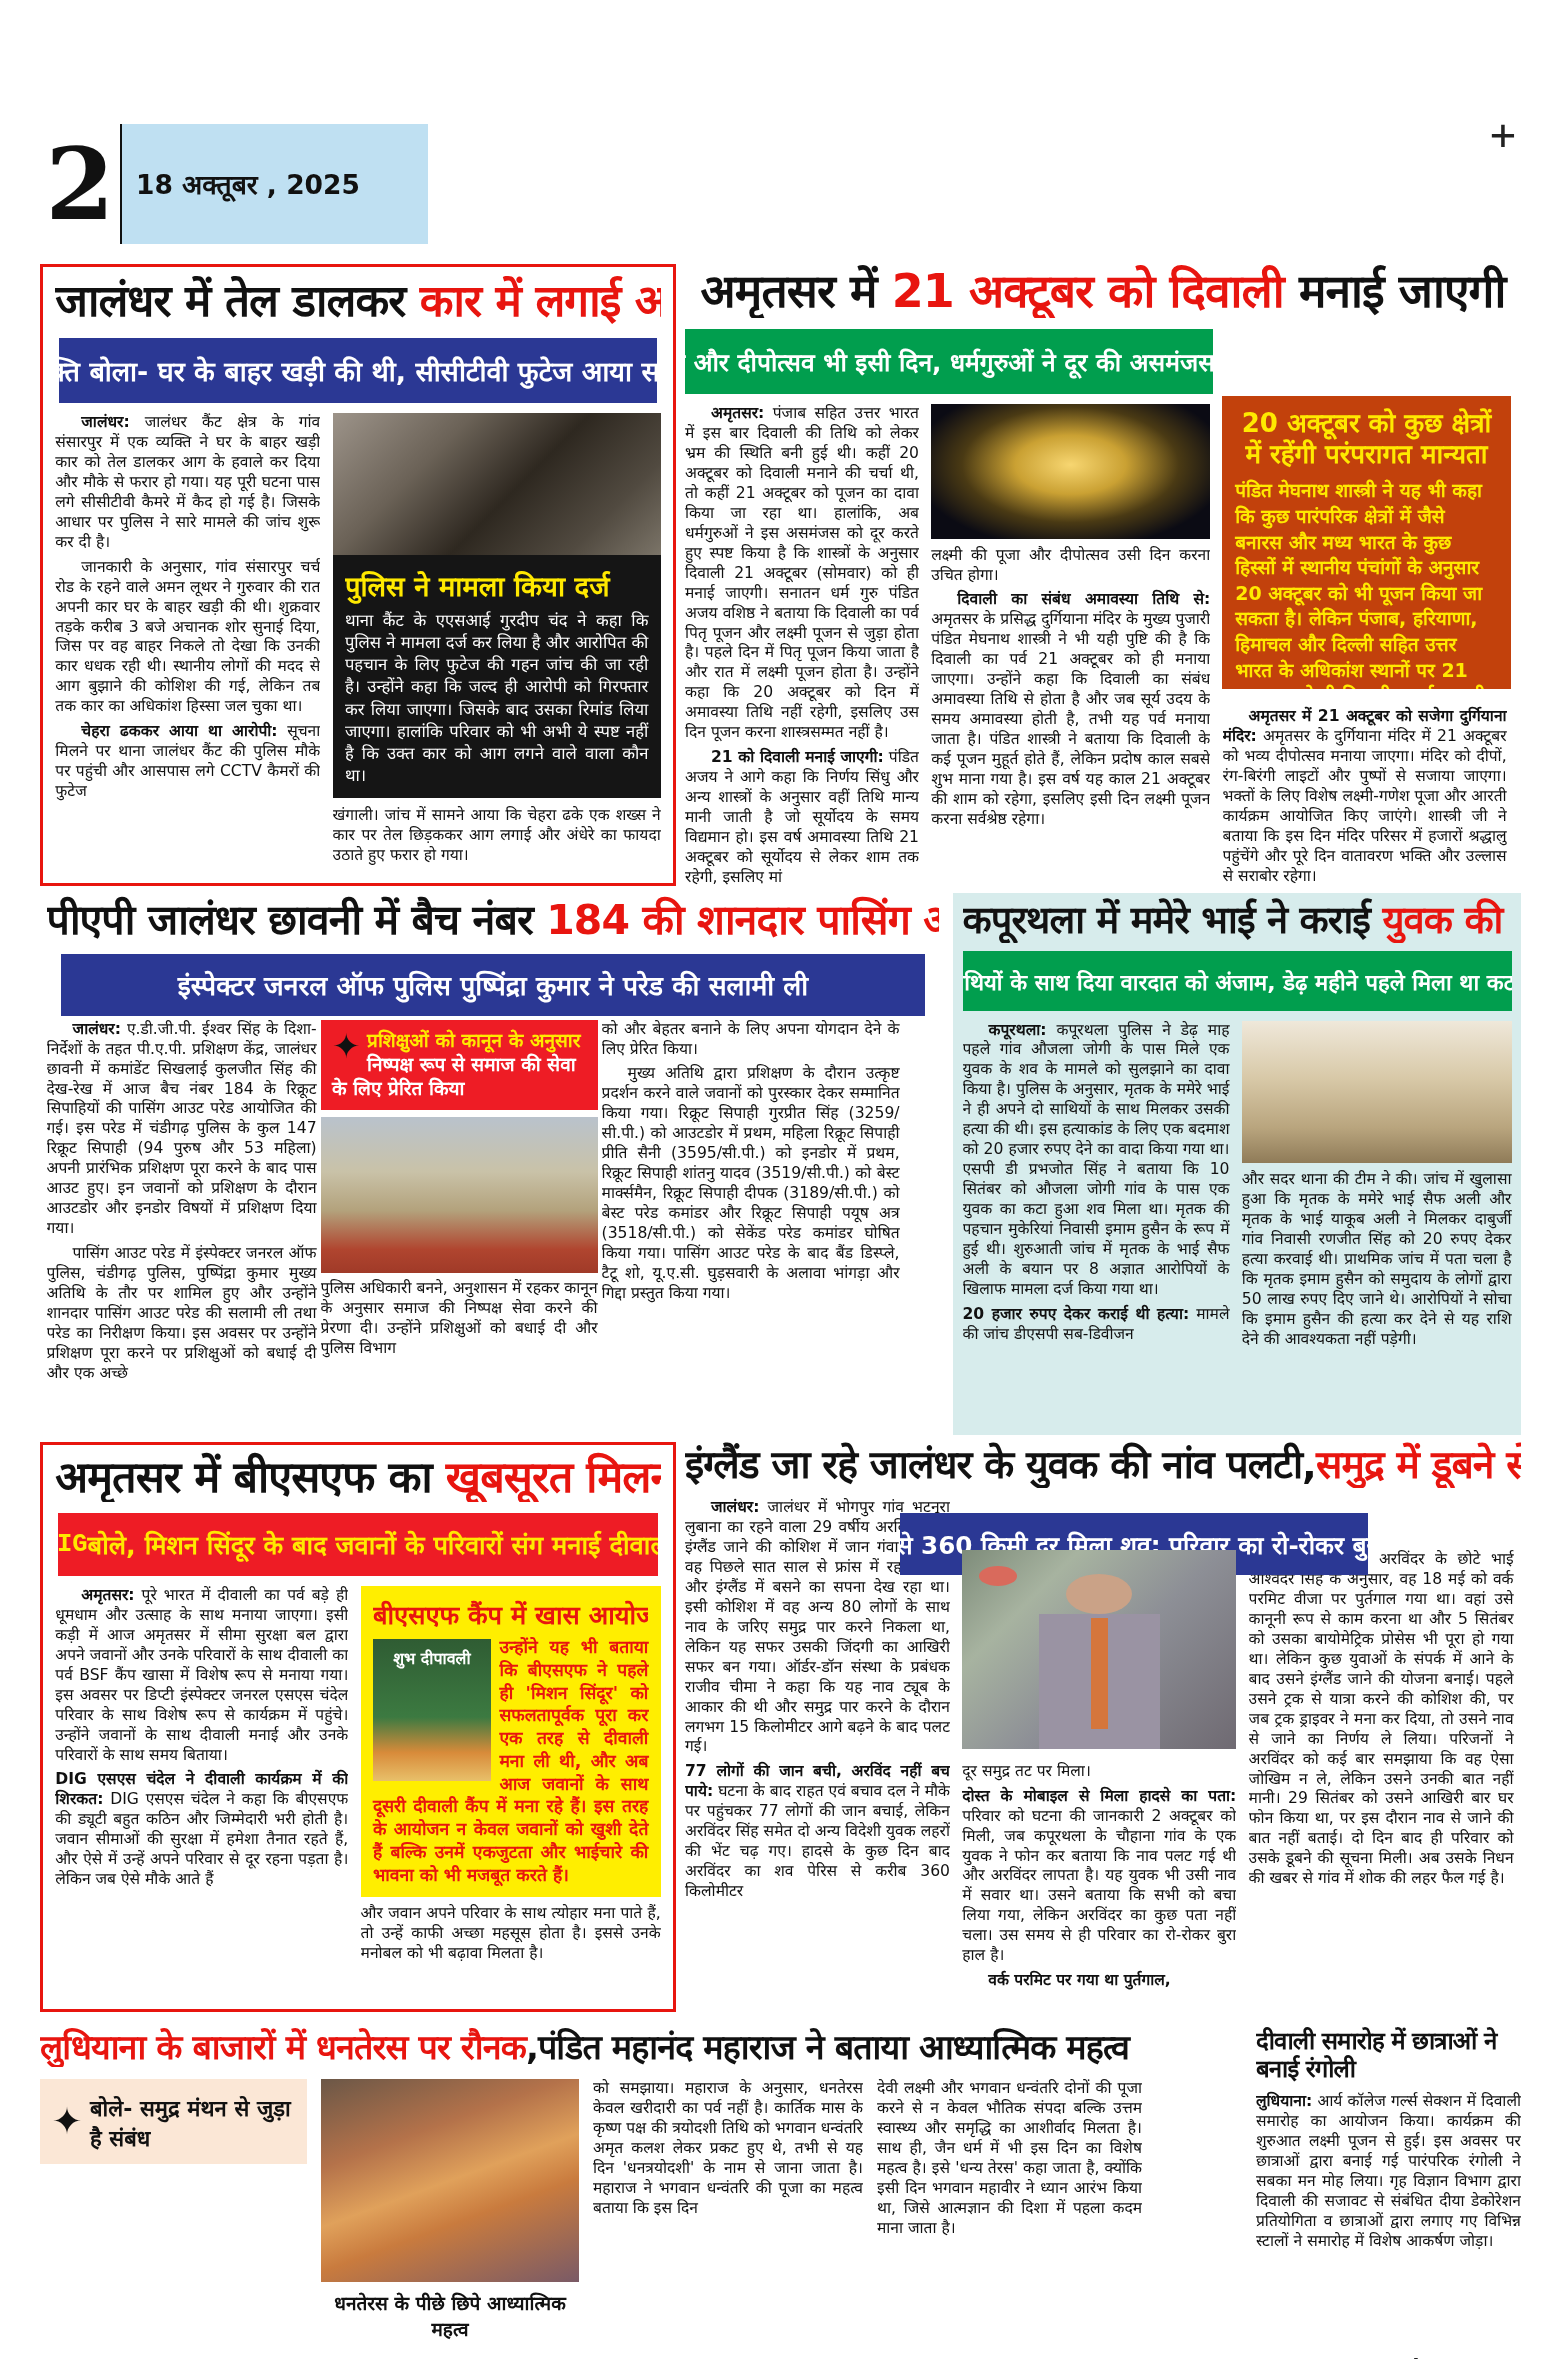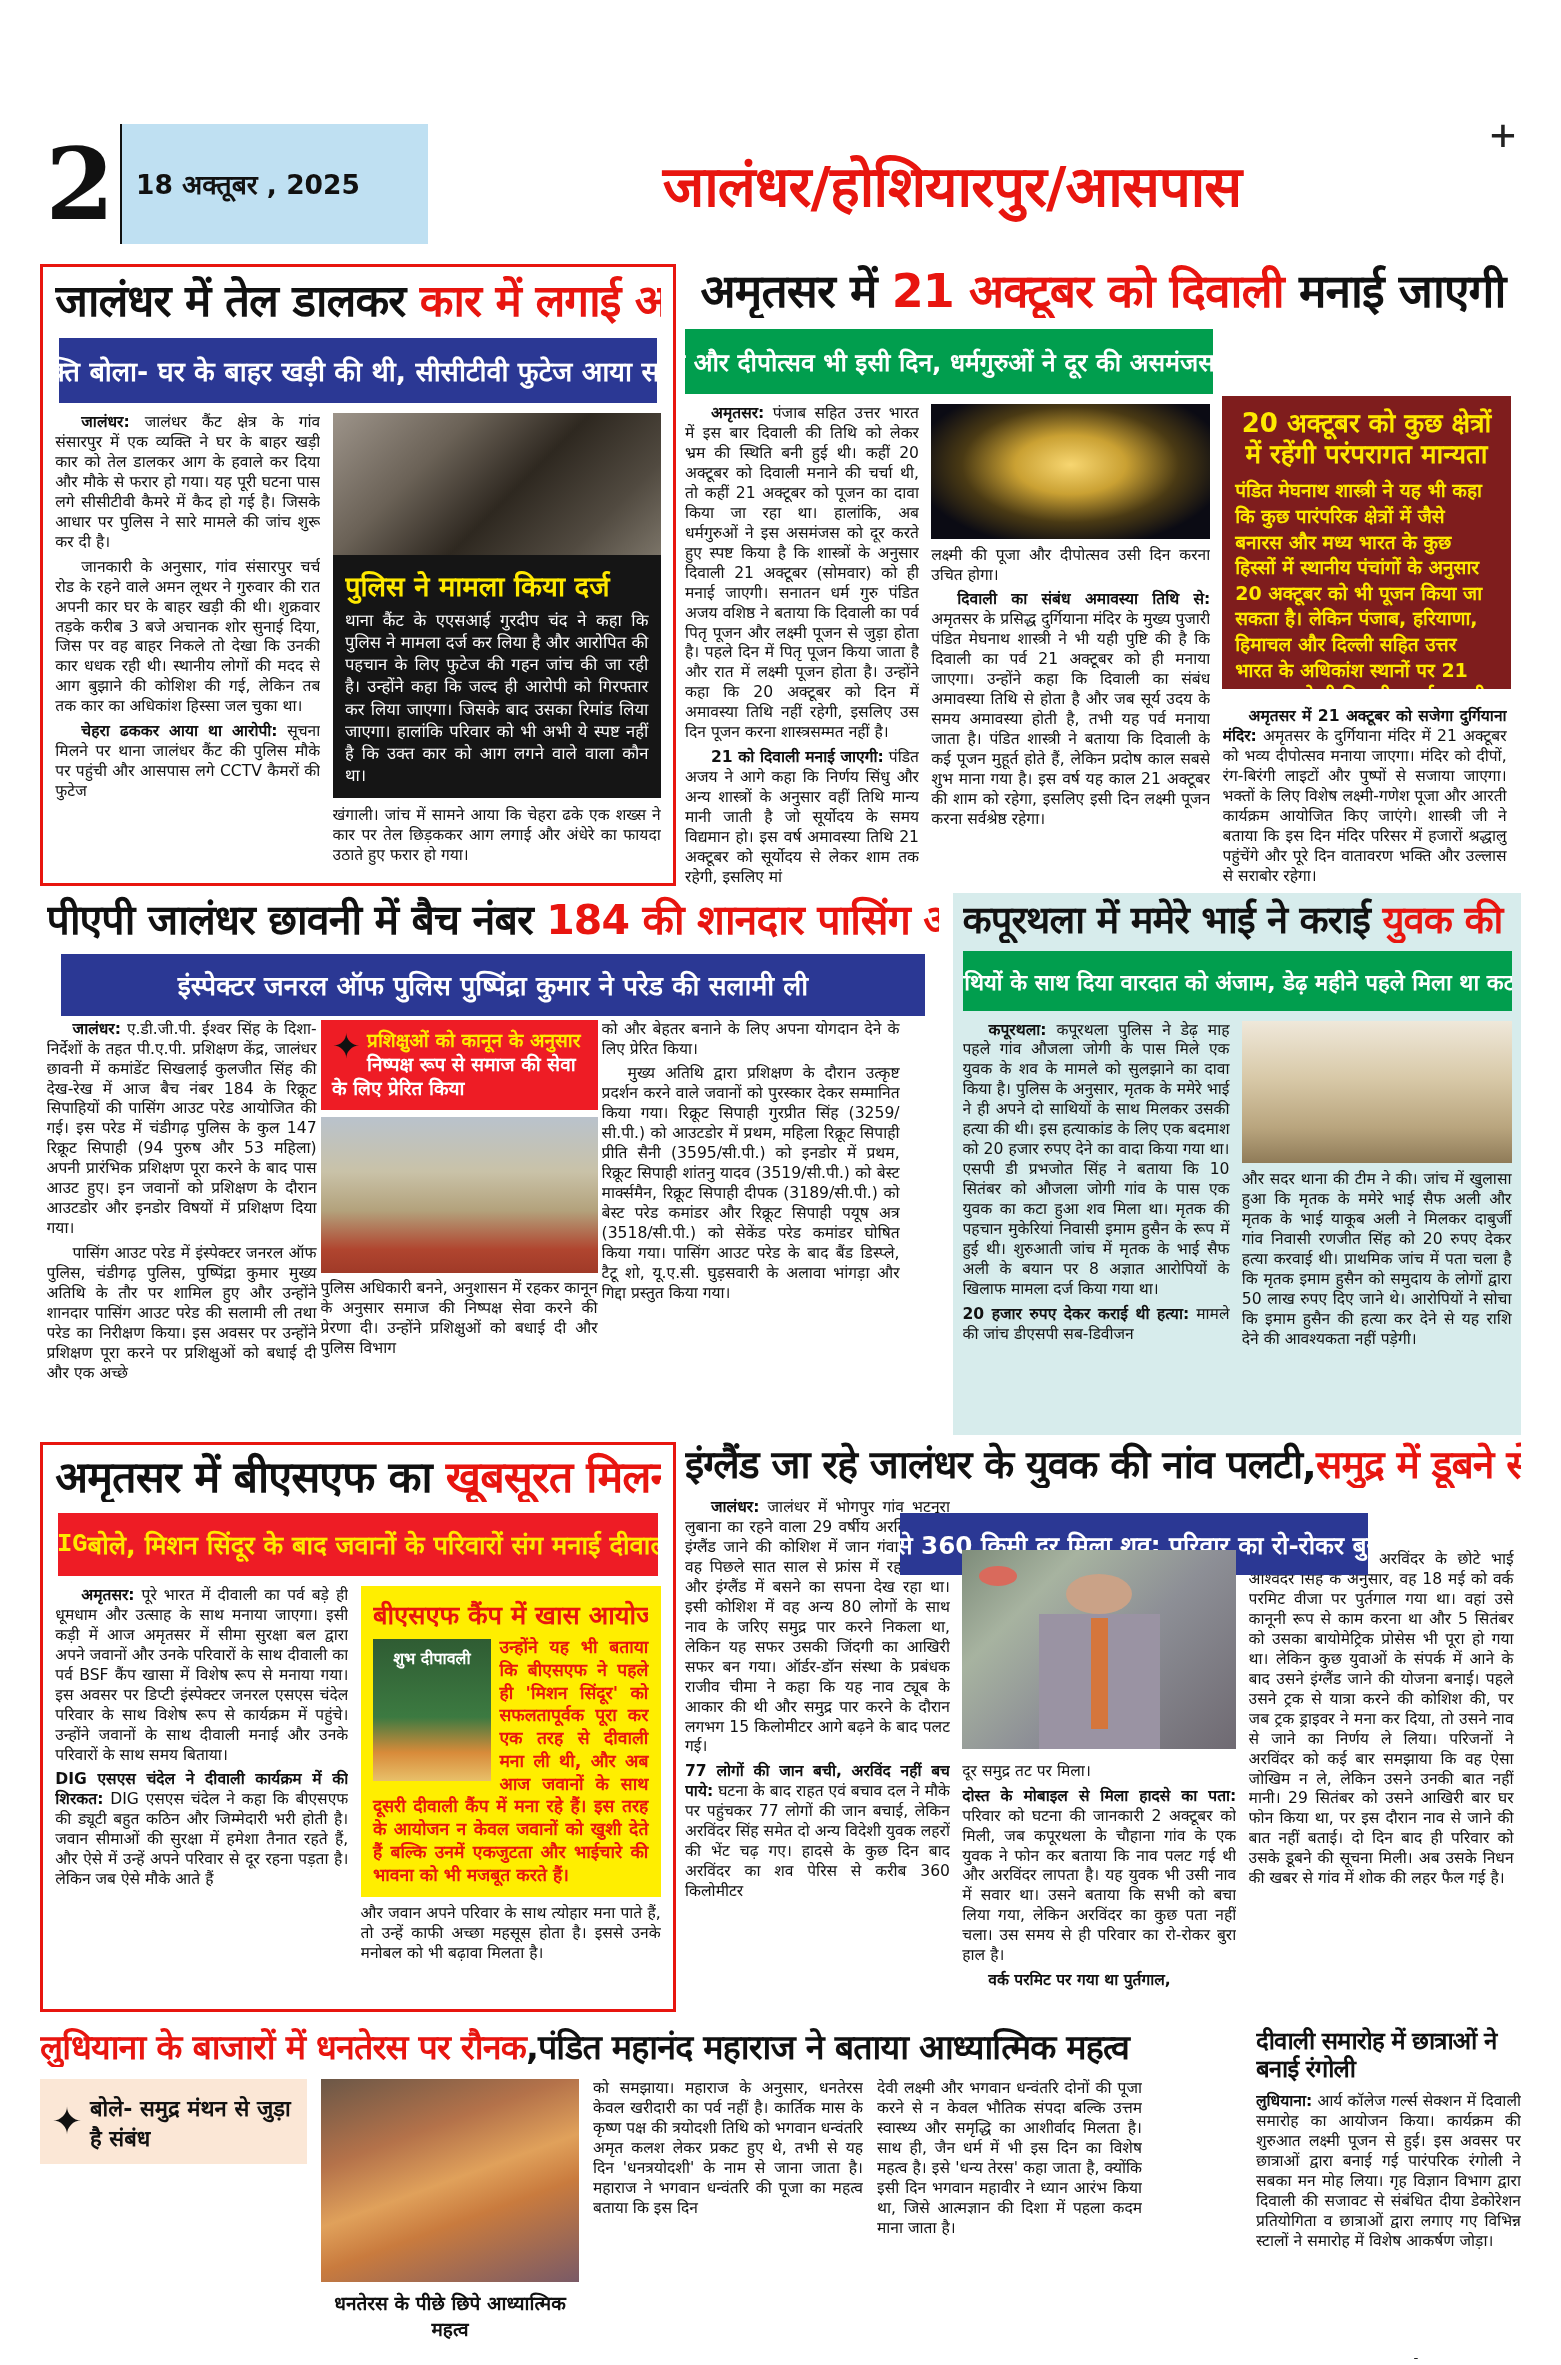--- a/index.html
+++ b/index.html
@@ -28,21 +28,21 @@
   .col{overflow:hidden}
   .p{font-size:15.6px;line-height:1.28;text-align:justify;margin-bottom:4.7px}
   .ind{text-indent:26px}
   .lead{font-weight:700}
   .photo{position:relative;overflow:hidden}
   .cap{font-weight:700;text-align:center}
   
   .blackbox{background:#151515;color:#fff;padding:11.4px 12.3px}
   .blackbox .t{color:#ffe900;font-size:27.4px;font-weight:800;margin-bottom:6.6px;white-space:nowrap;overflow:hidden}
   .blackbox .b{font-size:16.6px;line-height:1.33;text-align:justify}
-  .redbox{background:#7f1d1d;padding:12.3px 13.2px;overflow:hidden}
+  .redbox{background:#c2410c;padding:12.3px 13.2px;overflow:hidden}
   .redbox .t{color:#ffe900;font-size:26px;line-height:1.2;font-weight:800;text-align:center;margin-bottom:7.6px}
   .redbox .b{color:#ffe900;font-size:19px;line-height:1.35;font-weight:700;text-align:left}
   .starbox{background:#ee1c25;padding:9.5px 11.4px;overflow:hidden}
   .starbox .star{float:left;font-size:34px;color:#111;line-height:1;margin-right:6.6px}
   .starbox .l1{color:#ffe900;font-size:19px;font-weight:800;line-height:1.25}
   .starbox .l2{color:#ffffff;font-size:19px;font-weight:800;line-height:1.25}
   .ybox{background:#ffee00;padding:10.4px 12.3px;overflow:hidden}
   .ybox .t{color:#e8150f;font-size:25.5px;font-weight:800;text-align:center;margin-bottom:5.7px;white-space:nowrap;overflow:hidden}
   .ybox .b{color:#e8150f;font-size:17.5px;line-height:1.3;font-weight:700;text-align:justify}
   .kicker{background:#fbe7d6;display:flex;align-items:center;padding:0 11.4px;gap:7.6px;overflow:hidden}
@@ -52,21 +52,20 @@
 </head>
 <body>
 
 <span class="crop" style="left:45px;top:121px">+</span>
 <span class="crop" style="left:1490px;top:109px">+</span>
 <span class="crop" style="left:1403px;top:2321px">+</span>
 
 <header class="masthead">
   <div class="mh-page">2</div>
   <div class="mh-date">18 अक्तूबर , 2025</div>
-  <div class="mh-title">जालंधर/होशियारपुर/आसपास</div>
 </header>
 
 <section class="article bordered" style="left:40px;top:264px;width:636px;height:622px;padding:7.6px 12.3px">
   <h1 class="hl" style="font-size:44px"><span>जालंधर में तेल डालकर </span><span class="r">कार में लगाई आग</span></h1>
   <div class="band blue" style="height:65px;margin:11.4px 3.8px 0;font-size:27px">व्यक्ति बोला- घर के बाहर खड़ी की थी, सीसीटीवी फुटेज आया सामने</div>
   <div class="cols" style="margin-top:10.4px;gap:12.3px">
     <div class="col" style="width:265px;height:502px">
       <p class="p ind"><span class="lead">जालंधर:</span><span> जालंधर कैंट क्षेत्र के गांव संसारपुर में एक व्यक्ति ने घर के बाहर खड़ी कार को तेल डालकर आग के हवाले कर दिया और मौके से फरार हो गया। यह पूरी घटना पास लगे सीसीटीवी कैमरे में कैद हो गई है। जिसके आधार पर पुलिस ने सारे मामले की जांच शुरू कर दी है।</span></p>
       <p class="p ind">जानकारी के अनुसार, गांव संसारपुर चर्च रोड के रहने वाले अमन लूथर ने गुरुवार की रात अपनी कार घर के बाहर खड़ी की थी। शुक्रवार तड़के करीब 3 बजे अचानक शोर सुनाई दिया, जिस पर वह बाहर निकले तो देखा कि उनकी कार धधक रही थी। स्थानीय लोगों की मदद से आग बुझाने की कोशिश की गई, लेकिन तब तक कार का अधिकांश हिस्सा जल चुका था।</p>
       <p class="p ind"><span class="lead">चेहरा ढककर आया था आरोपी:</span><span> सूचना मिलने पर थाना जालंधर कैंट की पुलिस मौके पर पहुंची और आसपास लगे CCTV कैमरों की फुटेज</span></p>

